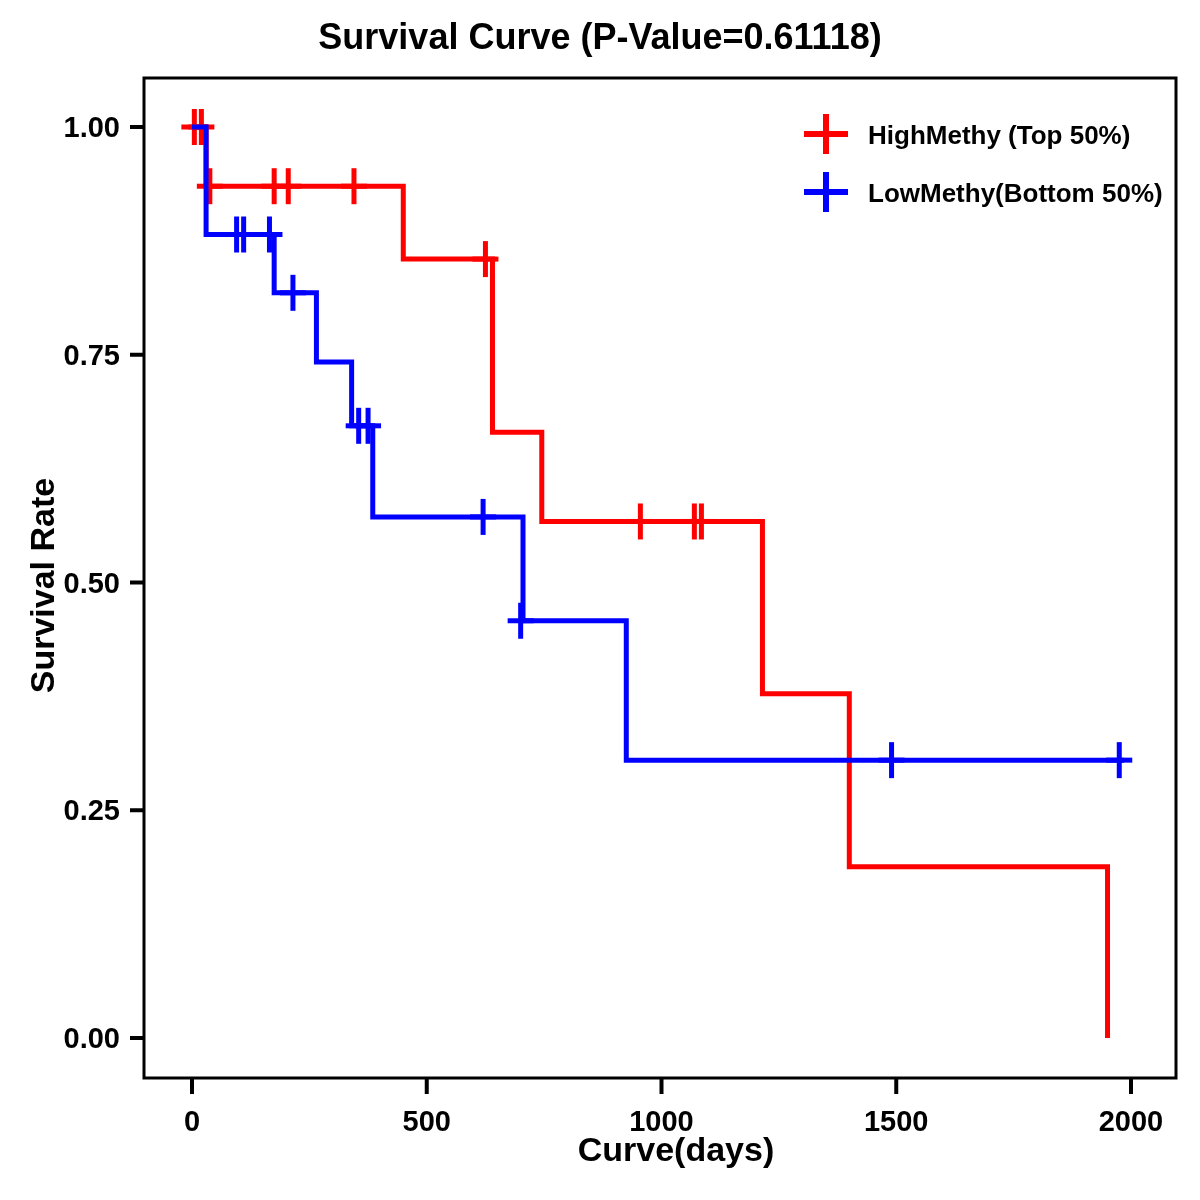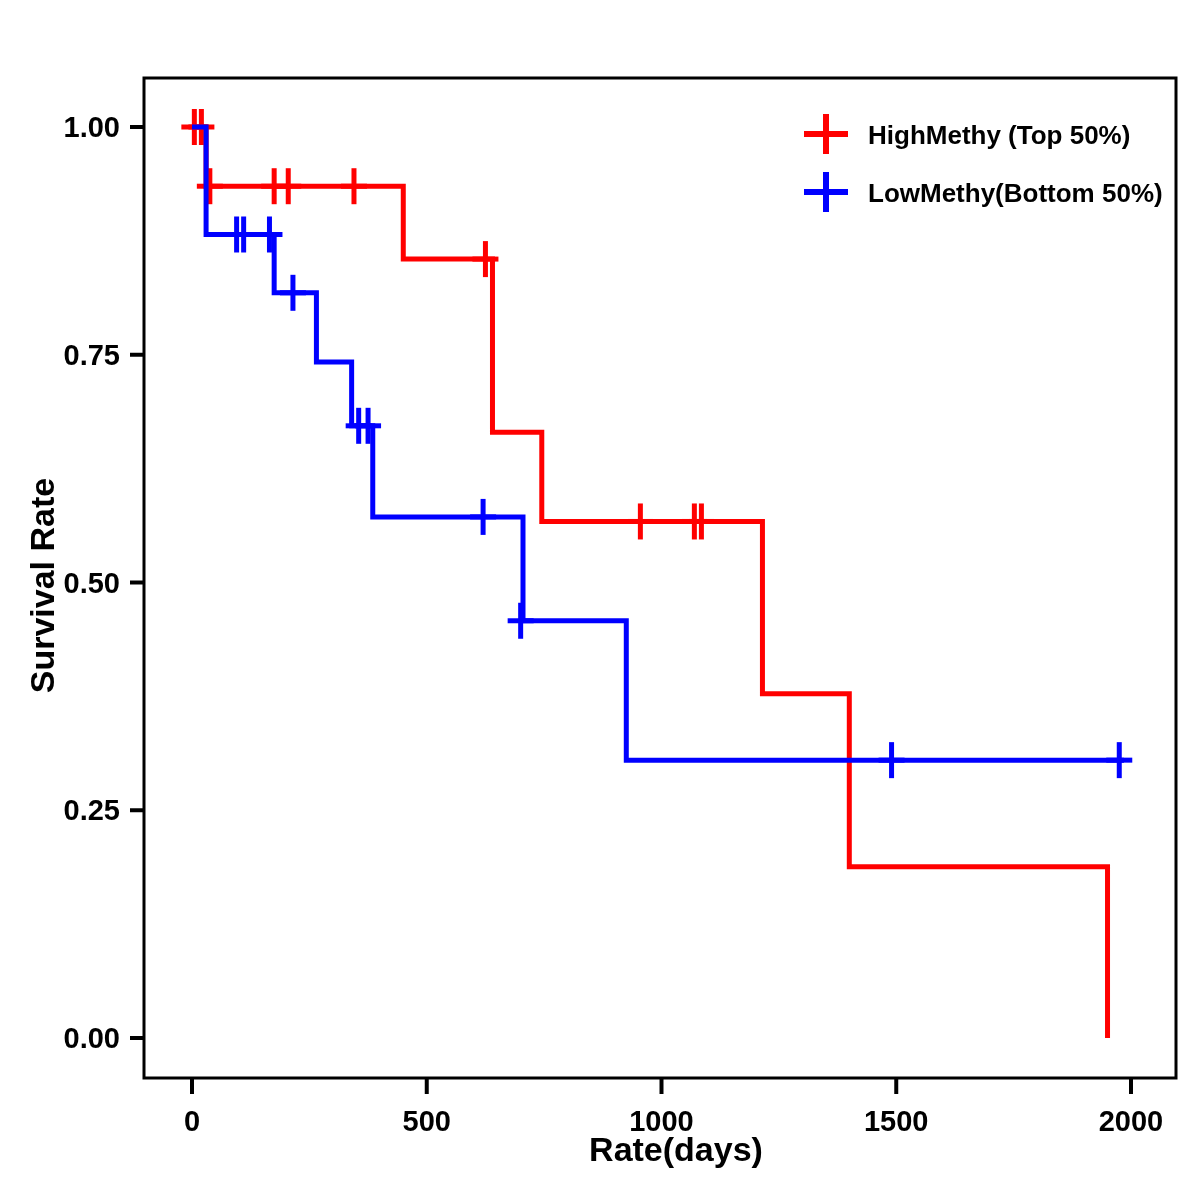--- a/index.html
+++ b/index.html
@@ -63,23 +63,24 @@
     font-size: 26px;
     font-weight: bold;
     fill: #000000;
   }
 </style>
 </head>
 <body>
 
 <div id="page">
 
+  <div id="chart-title">Survival Curve (P-Value=0.61118)</div>
 
   <div id="ylabel-text">Survival Rate</div>
-  <div id="xlabel-text">Rate(days)</div>
+  <div id="xlabel-text">Curve(days)</div>
 
   <svg id="plot-svg" width="1200" height="1200">
 
     <rect id="plot-frame" x="144" y="78" width="1032" height="1000" fill="#ffffff" stroke="#000000" stroke-width="3"></rect>
 
     <g id="y-ticks">
         <line x1="130" y1="1038" x2="144" y2="1038" stroke="#000000" stroke-width="4"></line>
         <text x="120" y="1048" text-anchor="end" class="tick-text">0.00</text>
         <line x1="130" y1="810.25" x2="144" y2="810.25" stroke="#000000" stroke-width="4"></line>
         <text x="120" y="820.25" text-anchor="end" class="tick-text">0.25</text>

